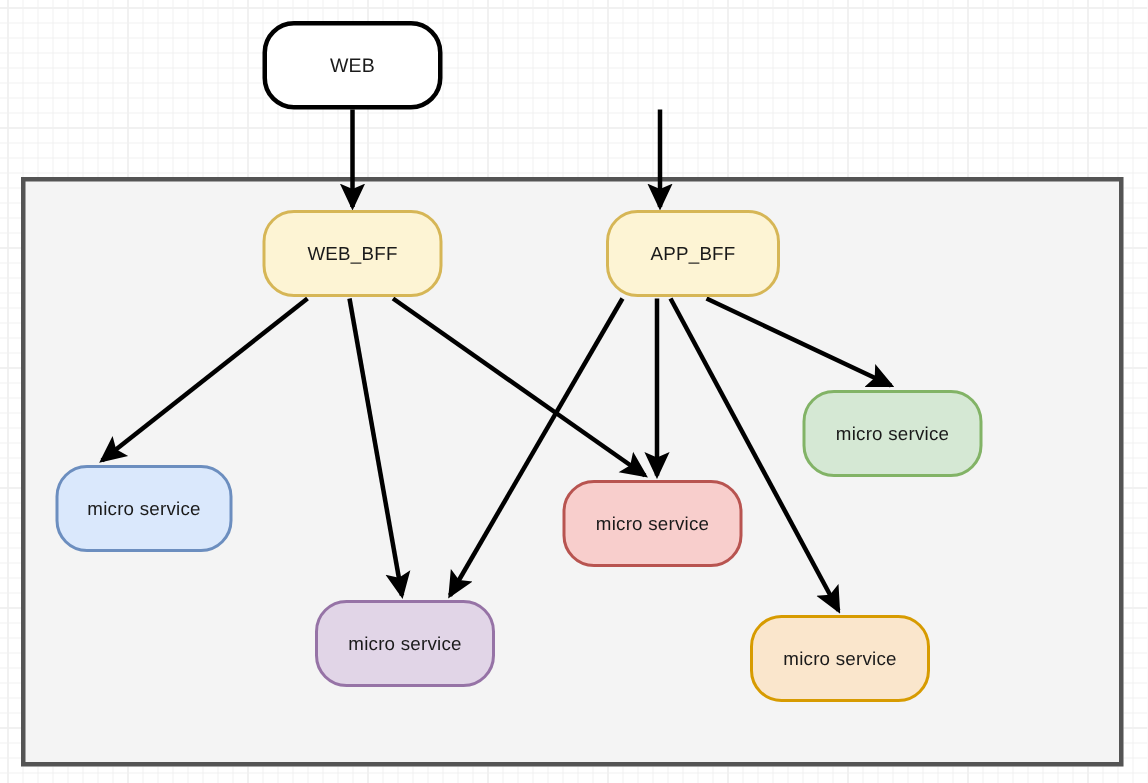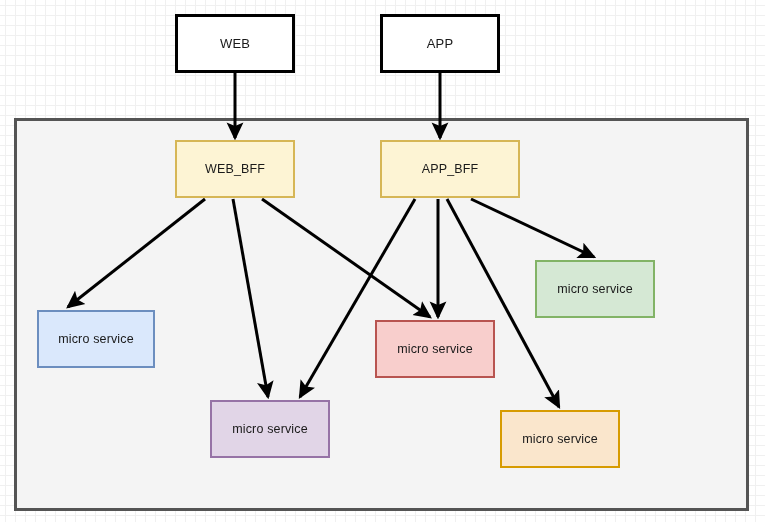--- a/index.html
+++ b/index.html
@@ -34,20 +34,21 @@
     position: absolute;
     box-sizing: border-box;
     display: flex;
     align-items: center;
     justify-content: center;
     text-align: center;
     font-size: 12.5px;
     color: #1a1a1a;
     line-height: 1.2;
     letter-spacing: 0.15px;
+    border-radius: 21px;
   }
   .node.client {
     background: #ffffff;
     border: 3px solid #000000;
     font-size: 13px;
   }
   .node.bff {
     background: #fdf4d4;
     border: 2px solid #d6b656;
   }
@@ -115,29 +116,26 @@
         <line x1="438" y1="199" x2="438" y2="317" stroke="#000000" stroke-width="3" marker-end="url(#arrowhead)"></line>
         <line x1="447" y1="199" x2="559" y2="407" stroke="#000000" stroke-width="3" marker-end="url(#arrowhead)"></line>
         <line x1="471" y1="199" x2="594" y2="257" stroke="#000000" stroke-width="3" marker-end="url(#arrowhead)"></line>
       </g>
   </svg>
 
   <div class="node client" style="left: 175px; top: 14px; width: 120px; height: 59px; background: rgb(255, 255, 255); border-color: rgb(0, 0, 0);">
       <span>WEB</span>
     </div>
 
-  <div class="node client" style="left: 380px; top: 14px; width: 120px; height: 59px; background: rgb(255, 255, 255); border-color: rgb(0, 0, 0);">
-      <span>APP</span>
-    </div>
 
   <div class="node bff" style="left: 175px; top: 140px; width: 120px; height: 58px; background: rgb(253, 244, 212); border-color: rgb(214, 182, 86);">
       <span>WEB_BFF</span>
     </div>
 
-  <div class="node bff" style="left: 380px; top: 140px; width: 140px; height: 58px; background: rgb(253, 244, 212); border-color: rgb(214, 182, 86);">
+  <div class="node bff" style="left: 404px; top: 140px; width: 116px; height: 58px; background: rgb(253, 244, 212); border-color: rgb(214, 182, 86);">
       <span>APP_BFF</span>
     </div>
 
   <div class="node svc-blue" style="left: 37px; top: 310px; width: 118px; height: 58px; background: rgb(218, 232, 252); border-color: rgb(108, 142, 191);">
       <span>micro service</span>
     </div>
 
   <div class="node svc-purple" style="left: 210px; top: 400px; width: 120px; height: 58px; background: rgb(225, 213, 231); border-color: rgb(150, 115, 166);">
       <span>micro service</span>
     </div>

